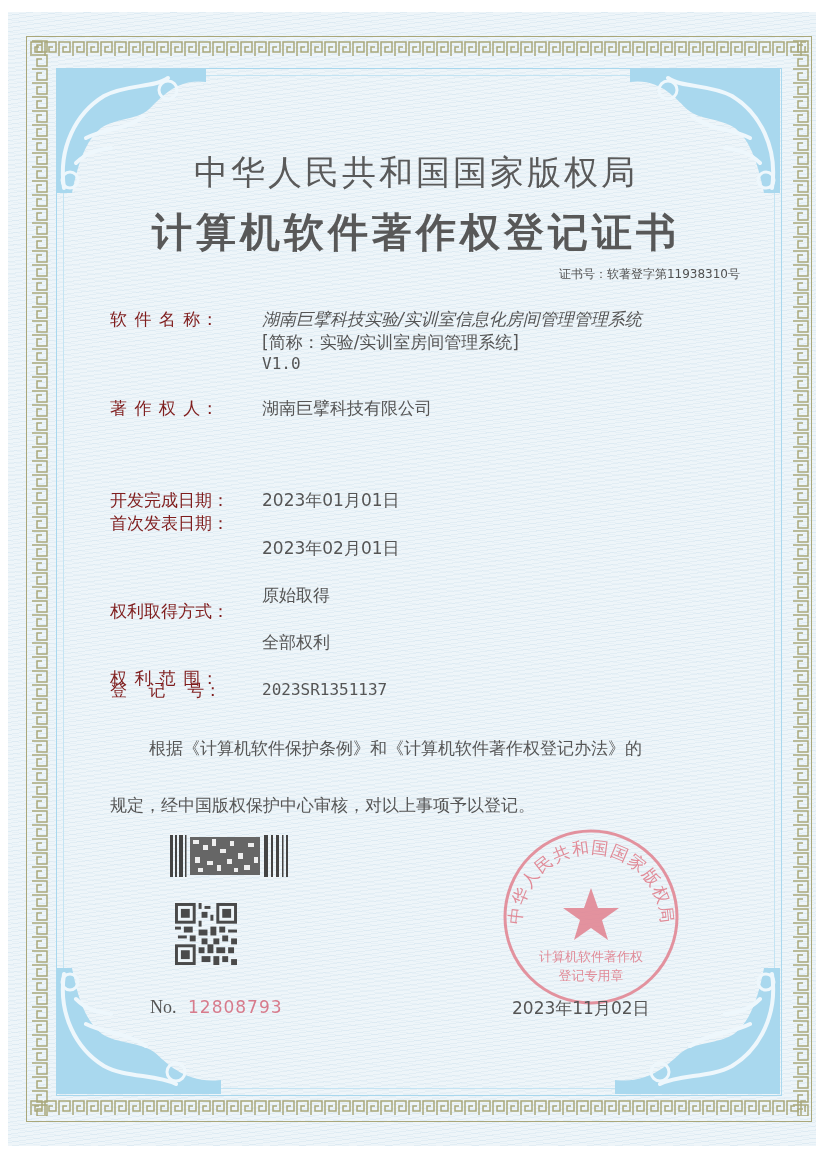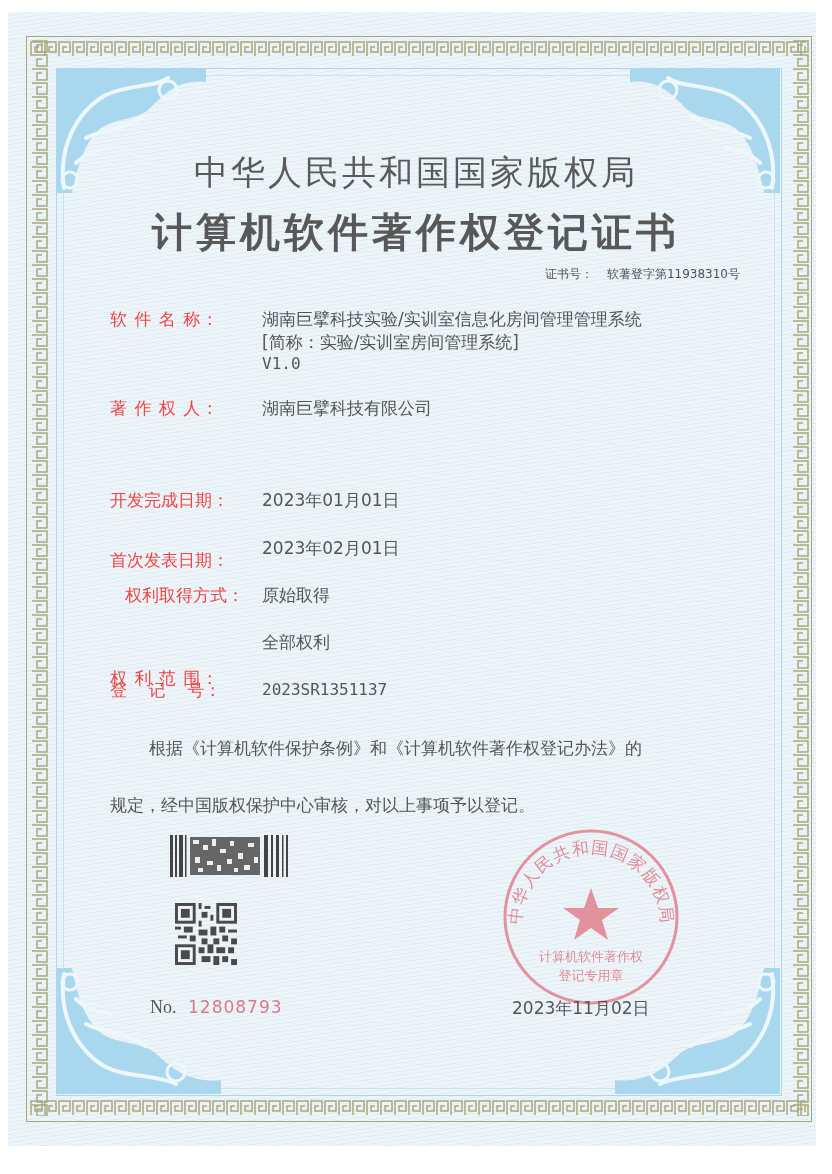--- a/index.html
+++ b/index.html
@@ -18,23 +18,23 @@
   .blue-line { position: absolute; border: 1.2px solid #a9d8ee; }
 
   .ornament { position: absolute; }
 
   .text { position: absolute; color: #555; white-space: nowrap; }
   .title1 { left: 0; width: 832px; top: 150px; text-align: center;
             font-family: "DejaVu Sans", sans-serif; font-size: 34px; letter-spacing: 3px; color: #5a5a5a; }
   .title2 { left: 0; width: 832px; top: 205px; text-align: center;
             font-family: "DejaVu Serif", serif; font-size: 40px; font-weight: bold; letter-spacing: 4px; color: #585858; }
   .certno { right: 92px; top: 266px; font-size: 12px; color: #505050; font-family: "DejaVu Sans", sans-serif; }
-  .certno span + span { margin-left: 14px; }
-
-  .label { left: 110px; font-family: "DejaVu Sans", sans-serif; font-size: 17px; color: #ef4444; }
+  .certno span + span { }
+
+  .label { left: 110px; font-family: "DejaVu Sans", sans-serif; font-size: 17px; color: #7f1d1d; }
   .value { left: 262px; font-family: "DejaVu Sans", sans-serif; font-size: 17px; color: #555; }
   .mono { font-family: "DejaVu Sans Mono", "Liberation Mono", monospace; font-size: 16px; }
 
   .para { left: 110px; font-family: "DejaVu Sans", sans-serif; font-size: 17px; color: #555; }
 
   .barcode { position: absolute; left: 170px; top: 835px; width: 120px; height: 42px; }
   .qrcode { position: absolute; left: 175px; top: 903px; width: 62px; height: 62px; }
 
   .no-label { left: 150px; top: 997px; font-family: "Liberation Serif", serif; font-size: 18px; color: #555; }
   .no-value { left: 188px; top: 997px; font-family: "DejaVu Sans", sans-serif; font-size: 17px; color: #d77b8c; letter-spacing: 1px; }
@@ -104,34 +104,34 @@
   </g>
 </svg>
 
 <div class="text title1">中华人民共和国国家版权局</div>
 <div class="text title2">计算机软件著作权登记证书</div>
 <div class="text certno">
   <span>证书号：</span><span>软著登字第11938310号</span>
 </div>
 
 <div class="text label" style="top:308px; letter-spacing:1px;">软 件 名 称：</div>
-<div class="text value" style="top:308px;">湖南巨擘科技实验/实训室信息化房间管理管理系统</div>
+<div class="text value" style="top:308px;font-style:italic;">湖南巨擘科技实验/实训室信息化房间管理管理系统</div>
 <div class="text value" style="top:331px;">[简称：实验/实训室房间管理系统]</div>
 <div class="text value mono" style="top:354px;">V1.0</div>
 
 <div class="text label" style="top:397px; letter-spacing:1px;">著 作 权 人：</div>
 <div class="text value" style="top:397px;">湖南巨擘科技有限公司</div>
 
 <div class="text label" style="top:489px;">开发完成日期：</div>
 <div class="text value" style="top:489px;">2023年01月01日</div>
 
-<div class="text label" style="top:549px;">首次发表日期：</div>
+<div class="text label" style="top:512px;">首次发表日期：</div>
 <div class="text value" style="top:537px;">2023年02月01日</div>
 
-<div class="text label" style="top:584px;margin-left:15px;">权利取得方式：</div>
+<div class="text label" style="top:600px;">权利取得方式：</div>
 <div class="text value" style="top:584px;">原始取得</div>
 
 <div class="text label" style="top:667px; letter-spacing:1px;">权 利 范 围：</div>
 <div class="text value" style="top:631px;">全部权利</div>
 
 <div class="text label" style="top:679px; white-space:pre;">登    记    号：</div>
 <div class="text value mono" style="top:680px;">2023SR1351137</div>
 
 <div class="text para" style="top:737px; left:149px;">根据《计算机软件保护条例》和《计算机软件著作权登记办法》的</div>
 <div class="text para" style="top:784px;margin-top:10px;">规定，经中国版权保护中心审核，对以上事项予以登记。</div>

